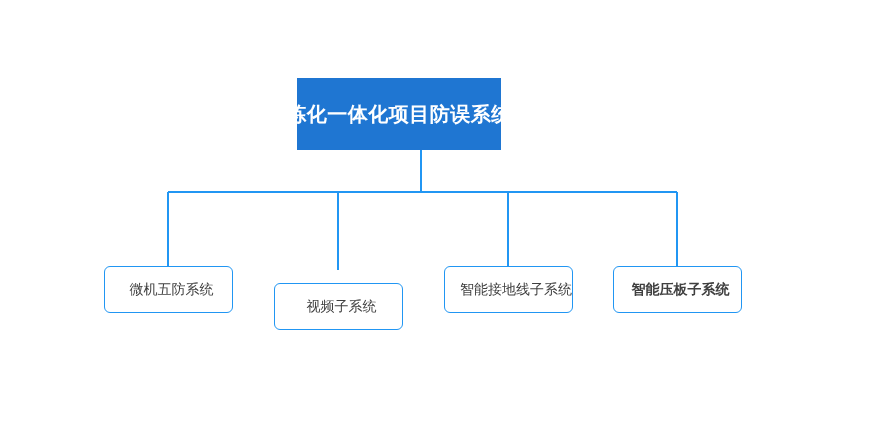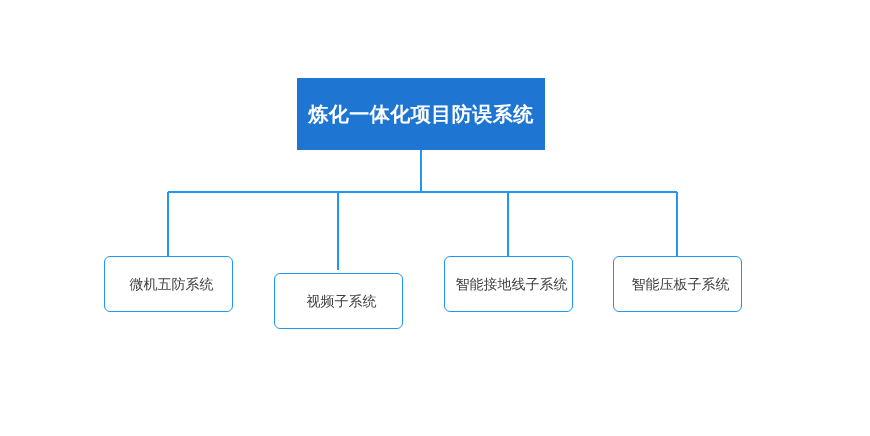--- a/index.html
+++ b/index.html
@@ -29,51 +29,51 @@
     position: absolute;
     box-sizing: border-box;
     display: flex;
     align-items: center;
     justify-content: center;
     text-align: center;
   }
   .node-root {
     left: 297px;
     top: 78px;
-    width: 248px;
+    width: 204px;
     height: 72px;
     background: #1f76d2;
     color: #ffffff;
     font-size: 20px;
     font-weight: bold;
     letter-spacing: 0.5px;
     border-radius: 0;
   }
   .node-child {
-    top: 256px;
+    top: 266px;
     width: 129px;
-    height: 56px;
+    height: 47px;
     background: #ffffff;
     border: 1.5px solid #2196f3;
     border-radius: 6px;
     color: #3f3f3f;
     font-size: 14px;
     font-weight: normal;
     padding-left: 6px;
   }
   .node-child-label,
   .node-root-label {
     display: block;
     line-height: 1.2;
     white-space: nowrap;
   }
   .child-1 { left: 104px; }
   .child-2 { left: 274px; margin-top: 17px; }
-  .child-3 { left: 444px; }
-  .child-4 { left: 613px; }
+  .child-3 { left: 444px; justify-content: flex-end; }
+  .child-4 { left: 613px; font-weight: bold; }
 </style>
 </head>
 <body>
 
 <div id="diagram-canvas">
 
   <svg id="connector-layer" width="870" height="436" viewBox="0 0 870 436" xmlns="http://www.w3.org/2000/svg">
     <g fill="none" stroke="#2196f3" stroke-width="2" shape-rendering="crispEdges">
       <line x1="421" y1="150" x2="421" y2="192"></line>
       <line x1="168" y1="192" x2="677" y2="192"></line>

